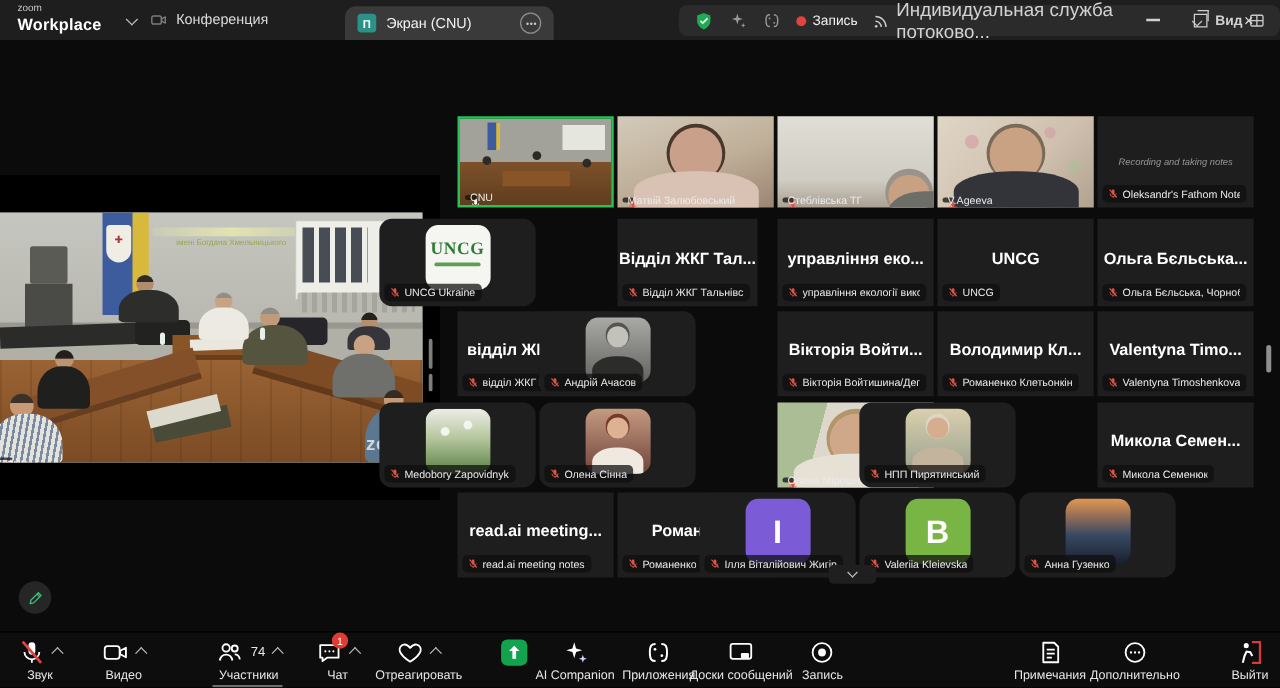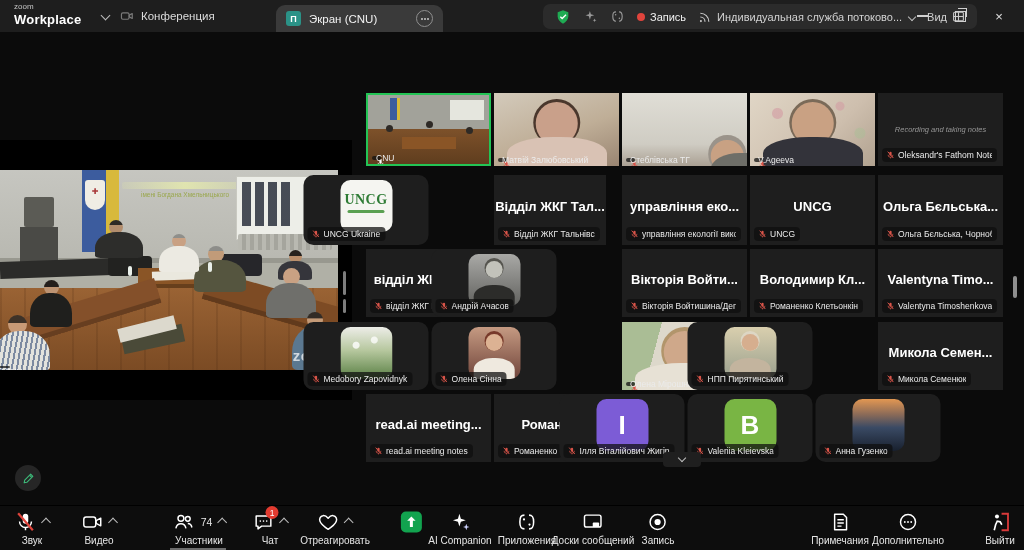--- a/index.html
+++ b/index.html
@@ -19,23 +19,23 @@
   .screen-tab{position:absolute;left:276px;top:5px;width:167px;height:27px;background:#3a3a3a;border-radius:9px 9px 0 0;display:flex;align-items:center;gap:8px;padding:0 10px;box-sizing:border-box;}
   .ptab-badge{width:15px;height:15px;border-radius:3px;background:#2b9287;color:#fff;font-size:9px;font-weight:bold;display:flex;align-items:center;justify-content:center;flex:0 0 auto;}
   .screen-label{font-size:11.5px;color:#f2f2f2;flex:1;white-space:nowrap;overflow:hidden;}
   .tab-more{width:15px;height:15px;border:1px solid #8f8f8f;border-radius:50%;display:flex;align-items:center;justify-content:center;flex:0 0 auto;}
   .dots{width:2px;height:2px;background:#c9c9c9;border-radius:50%;box-shadow:-3px 0 #c9c9c9,3px 0 #c9c9c9;}
   .pill{position:absolute;left:543px;top:4px;height:25px;background:#2b2b2b;border-radius:7px;display:flex;align-items:center;gap:12px;padding:0 12px;}
   .picon{display:flex;align-items:center;}
   .rec-group,.stream-group,.view-group{display:flex;align-items:center;gap:5px;}
   .rec-dot{width:8px;height:8px;border-radius:50%;background:#e0443c;}
   .rec-label{font-size:11px;color:#f0f0f0;}
-  .stream-group{color:#d2d2d2;font-size:11px;}
+  .stream-group{color:#d2d2d2;font-size:15px;}
   .stream-group .chev{width:5px;height:5px;margin-left:2px;}
-  .view-group{color:#d2d2d2;font-size:11px;}
+  .view-group{color:#d2d2d2;font-size:11px;font-weight:bold;}
   .win-btn{position:absolute;top:6px;width:24px;height:20px;display:flex;align-items:center;justify-content:center;color:#e0e0e0;font-size:13px;}
   .min-bar{width:11px;height:2px;background:#d0d0d0;display:block;}
   .restore-box{width:9px;height:9px;border:1.3px solid #d0d0d0;position:relative;display:block;}
   .restore-box::after{content:"";position:absolute;left:2px;top:-4px;width:8px;height:8px;border-top:1.3px solid #d0d0d0;border-right:1.3px solid #d0d0d0;}
 
   
   .share-frame{position:absolute;left:0;top:140px;width:352px;height:260px;background:#000;}
   .video{position:absolute;left:0;top:30px;width:338px;height:200px;overflow:hidden;background:#b4b4ac;}
   .video *{position:absolute;}
   .mv-wall{inset:0;background:linear-gradient(180deg,#c6c6c0 0%,#b4b4ac 60%,#a9a9a1 100%);}

